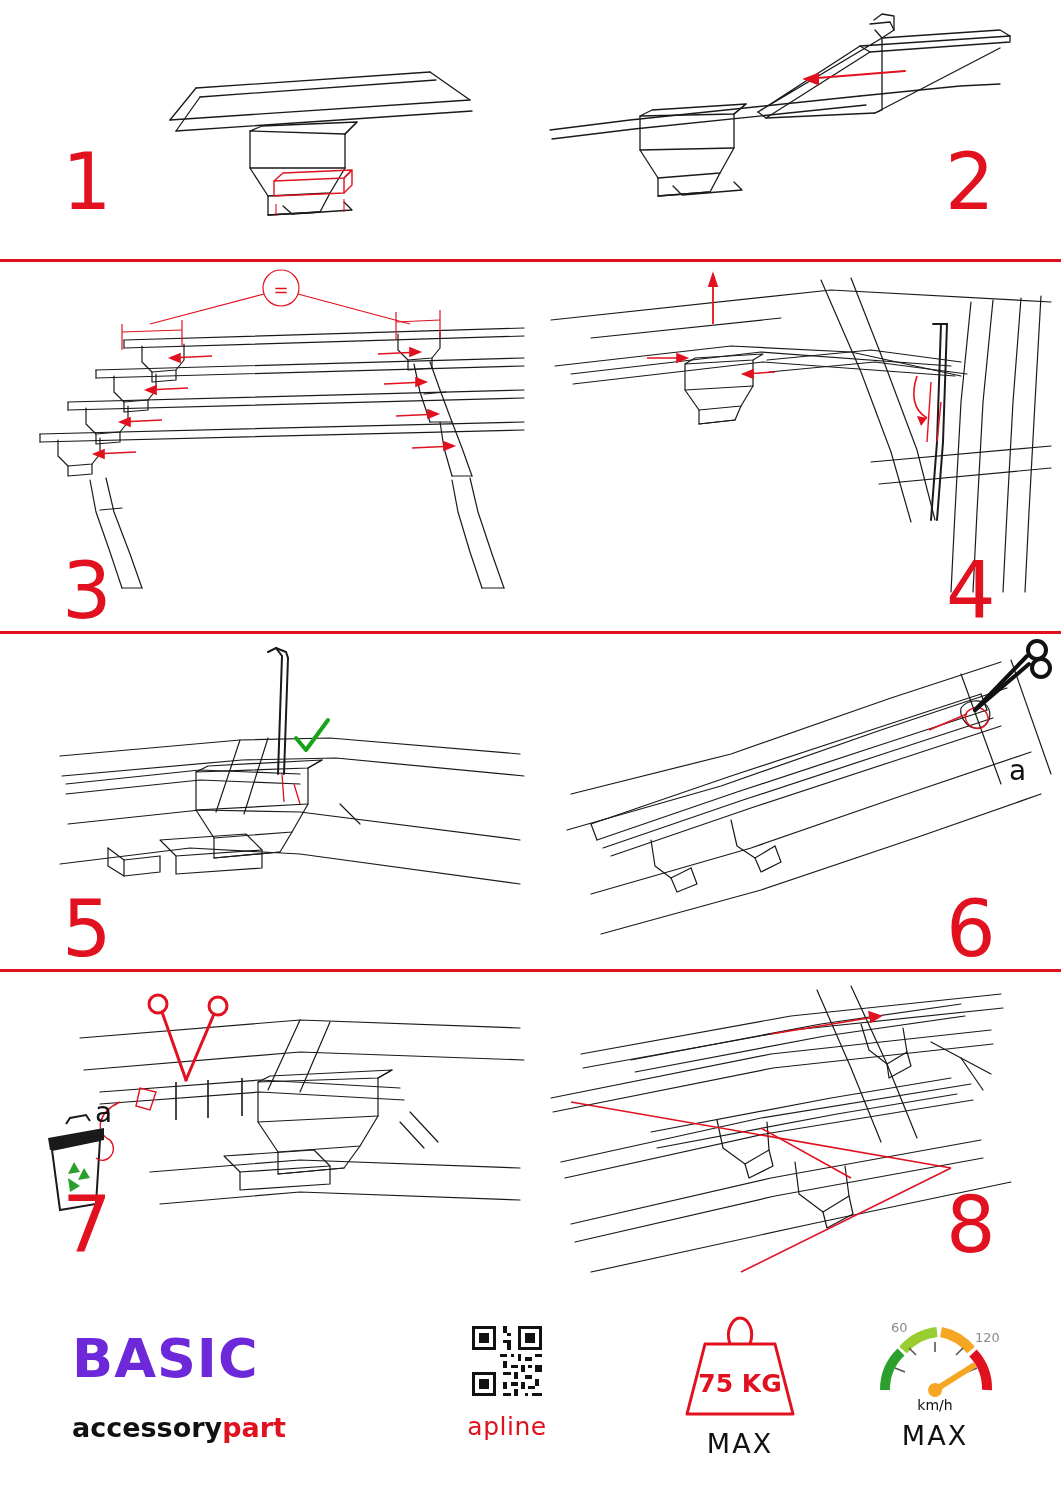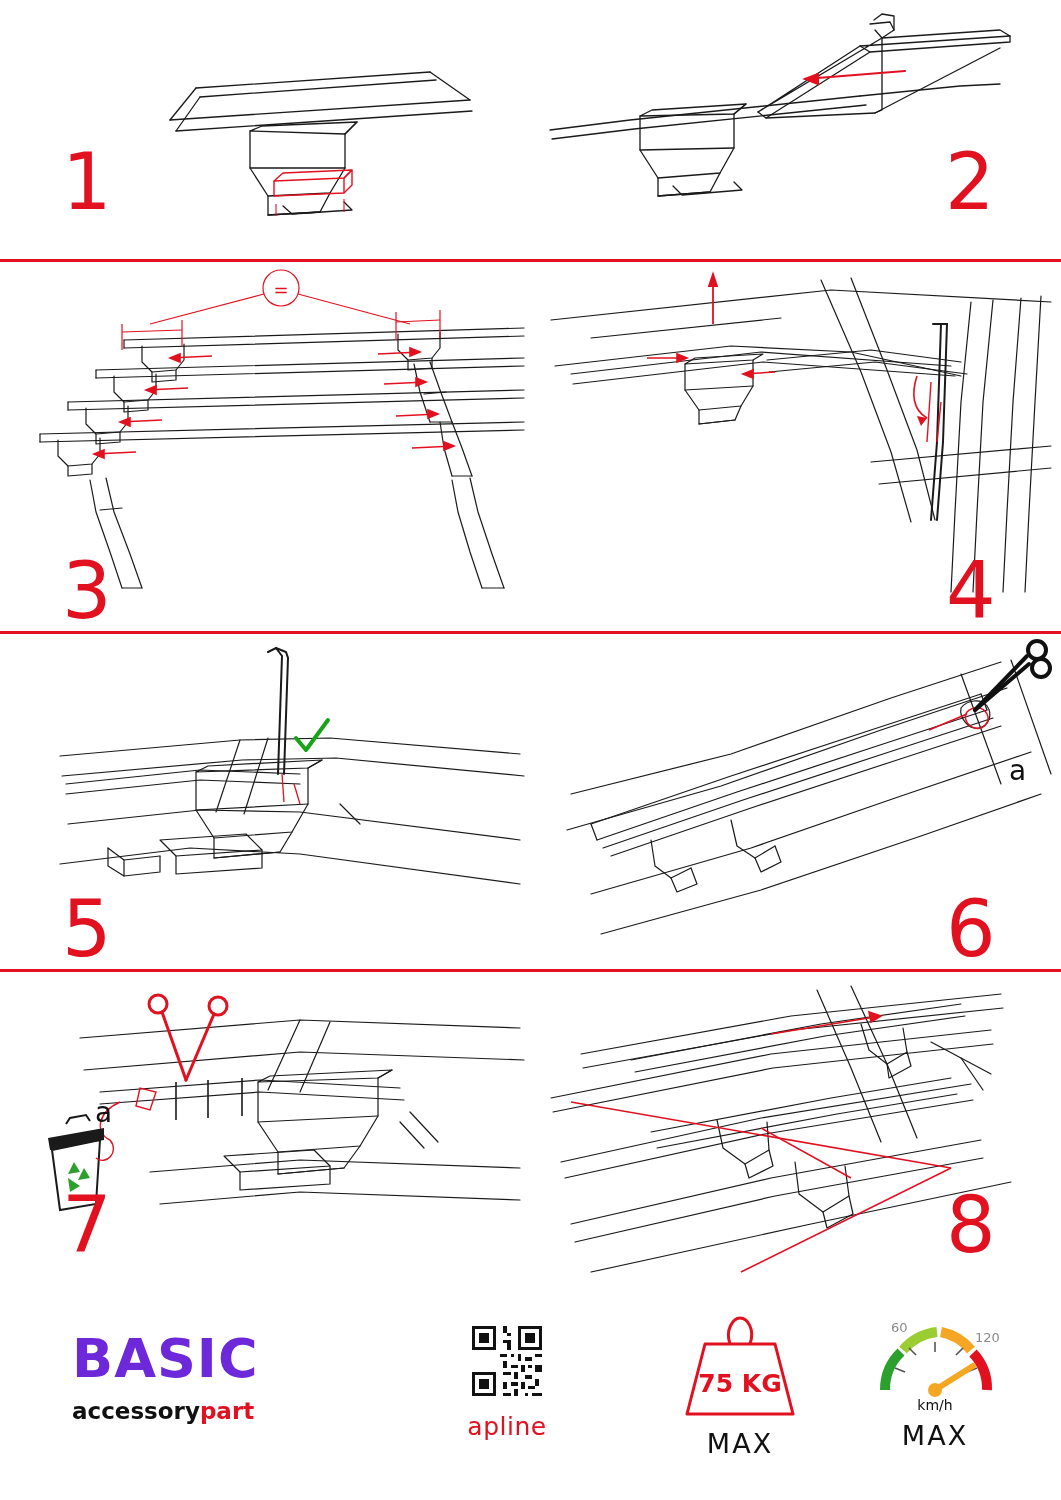--- a/index.html
+++ b/index.html
@@ -64,23 +64,23 @@
   }
   .brand-basic {
     font-family: "DejaVu Sans", sans-serif;
     font-size: 54px;
     letter-spacing: 1px;
     color: #6d28d9;
     font-weight: 700;
     line-height: 1;
   }
   .brand-accessory {
-    margin-top: 14px;
+    margin-top: 28px;
     font-family: "DejaVu Sans", sans-serif;
-    font-size: 23px;
+    font-size: 27px;
     font-weight: 700;
     color: #111;
     line-height: 1;
   }
   .brand-accessory .part { color: #e1111f; }
 
   .logo-col {
     position: absolute;
     text-align: center;
   }

